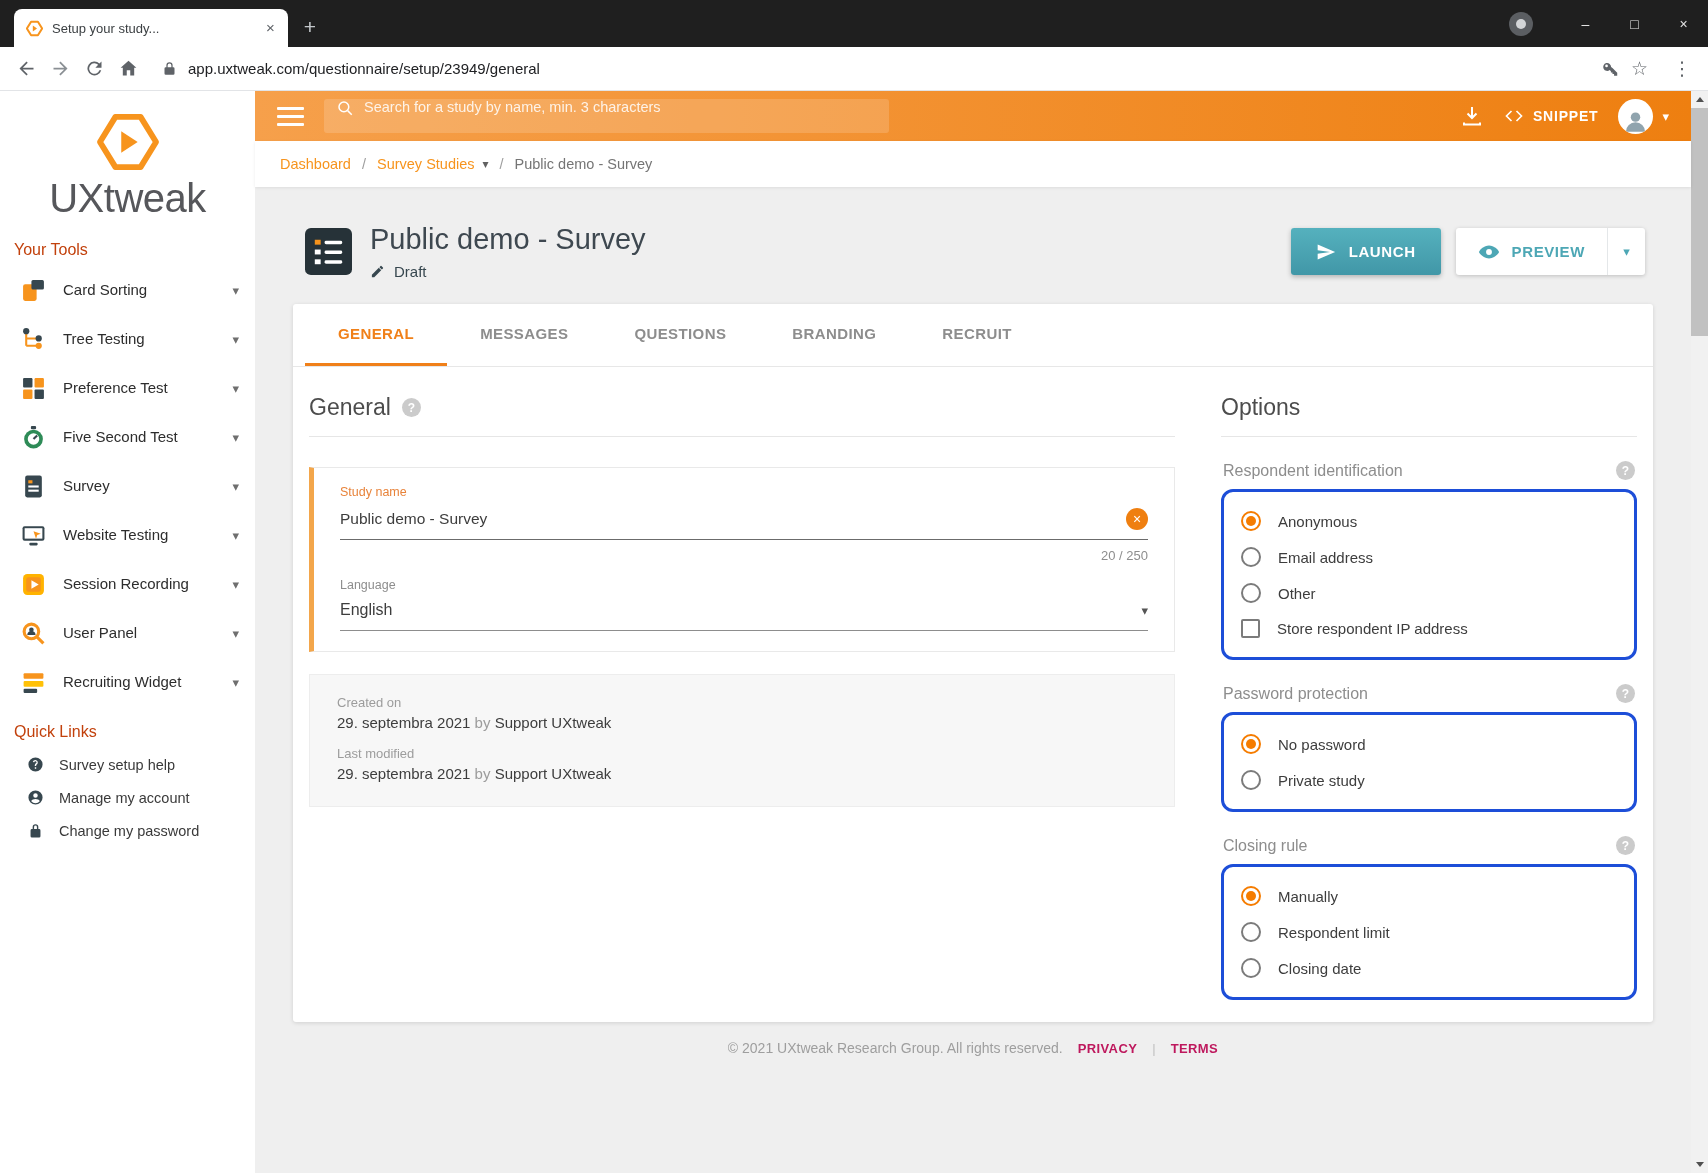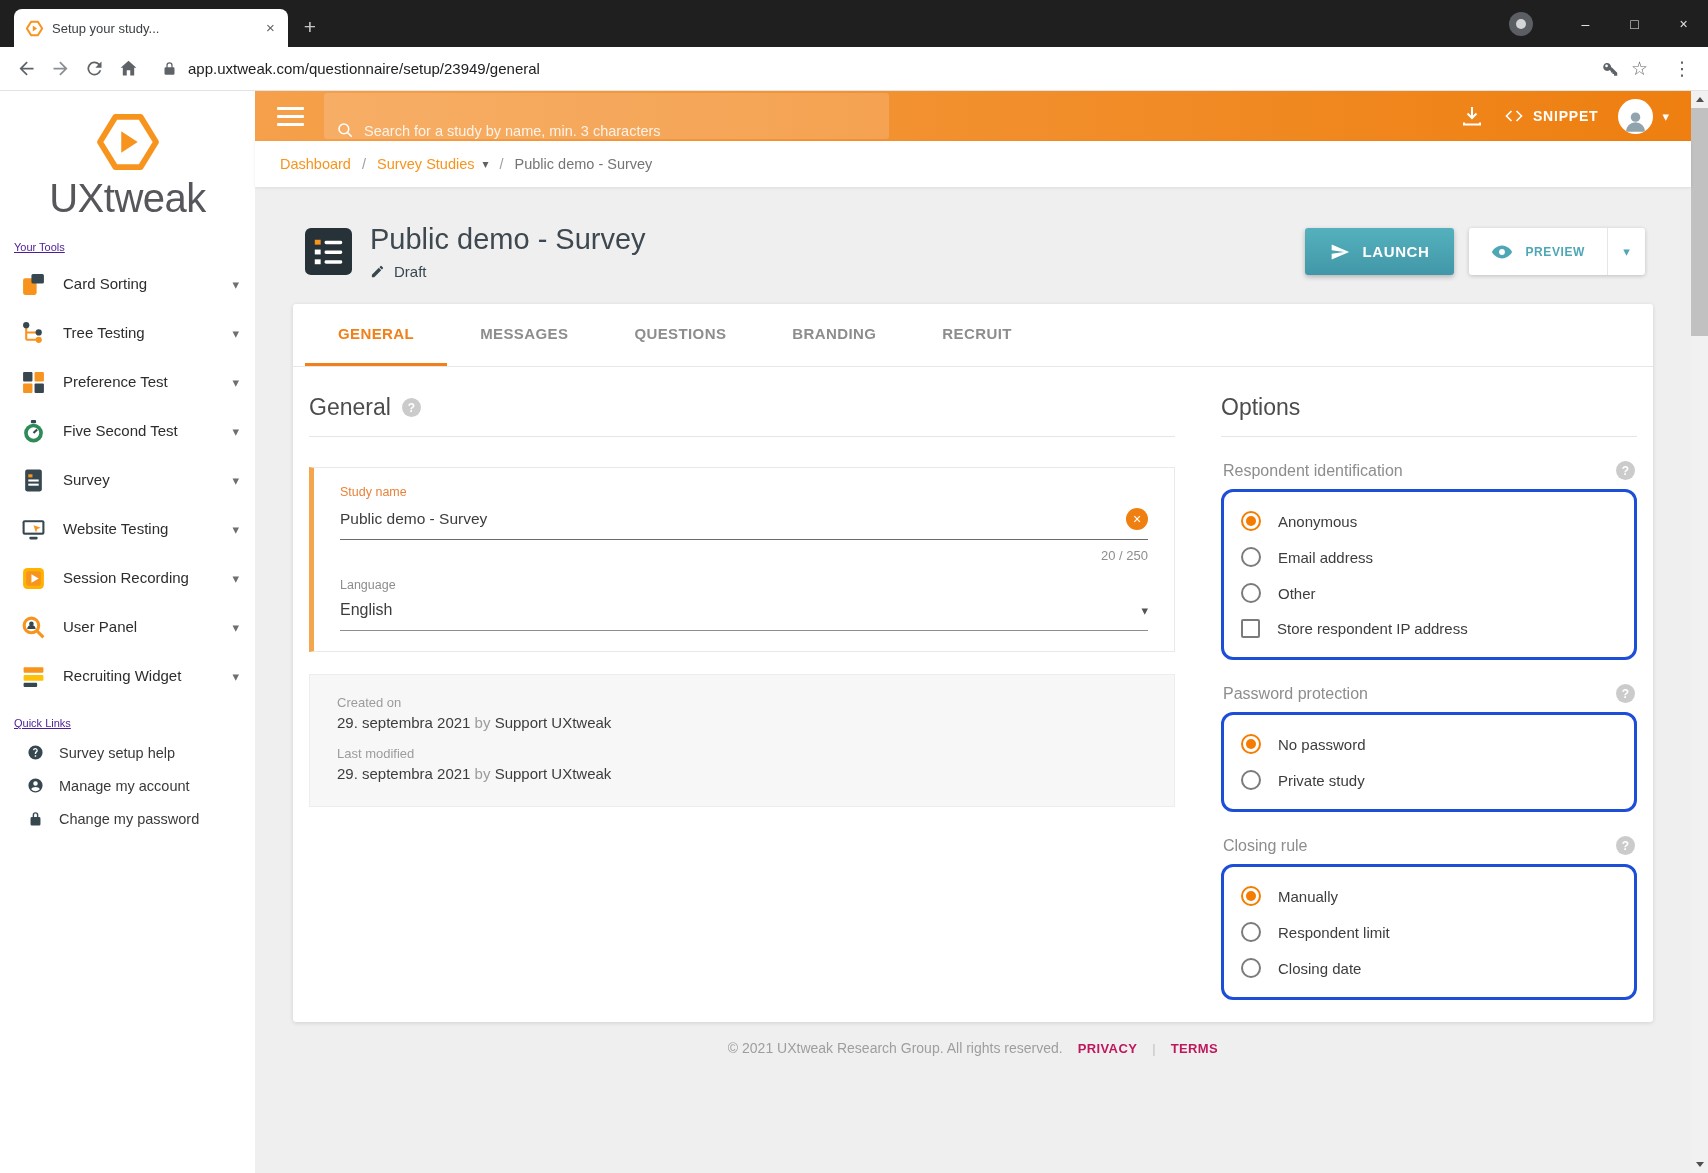--- a/index.html
+++ b/index.html
@@ -31,36 +31,36 @@
   .star-icon { color:#5f6368; font-size:19px; cursor:pointer; }
   .menu-dots { color:#5f6368; font-size:19px; width:28px; text-align:center; cursor:pointer; }
 
   
   .app { flex:1; display:flex; min-height:0; }
 
   
   .sidebar { width:255px; background:#fff; flex:none; overflow:hidden; }
   .logo-wrap { display:flex; flex-direction:column; align-items:center; padding:22px 0 4px; cursor:pointer; }
   .logo-text { font-size:40px; color:#56575b; letter-spacing:-0.5px; margin-top:1px; font-weight:500; }
-  .side-label { font-size:11px; color:#4c1d95; padding:16px 14px 7px;text-decoration:underline; }
+  .side-label { font-size:16px; color:#c2410c; padding:16px 14px 7px; }
   .tool-item { display:flex; align-items:center; gap:17px; padding:12px 16px 12px 21px; cursor:pointer; }
   .tool-icon svg { width:25px; height:25px; display:block; }
   .tool-label { font-size:15px; color:#2d2d2d; flex:1; line-height:1.25; }
   .tool-caret { color:#6f6f6f; font-size:13px; }
   .quick-item { display:flex; align-items:center; gap:15px; padding:8px 16px 8px 27px; cursor:pointer; }
   .quick-icon svg { width:17px; height:17px; display:block; }
   .quick-label { font-size:14.5px; color:#3a3a3a; }
 
   
   .main { flex:1; display:flex; flex-direction:column; min-width:0; }
 
   .topbar { height:50px; background:linear-gradient(90deg,#f6a04b 0%,#ee7f10 100%); display:flex; align-items:center; padding:0 22px; gap:20px; flex:none; }
   .hamburger { width:27px; display:flex; flex-direction:column; gap:5px; cursor:pointer; }
   .hamburger span { height:3px; background:#fff; border-radius:1px; }
-  .searchbox { width:565px; height:46px; background:rgba(255,255,255,0.16); border-radius:3px; display:flex; align-items:flex-end; gap:10px; padding:0 12px; }
+  .searchbox { width:565px; height:34px; background:rgba(255,255,255,0.16); border-radius:3px; display:flex; align-items:flex-start; gap:10px; padding:0 12px; }
   .search-icon svg { width:18px; height:18px; display:block; }
   .searchbox input { flex:1; background:transparent; border:none; outline:none; color:#fff; font-size:14.5px; font-family:inherit; }
   .searchbox input::placeholder { color:rgba(255,255,255,0.85); }
   .top-spacer { flex:1; }
   .dl-icon { cursor:pointer; } .dl-icon svg { width:24px; height:24px; display:block; }
   .snippet { display:flex; align-items:center; gap:9px; color:#fff; cursor:pointer; }
   .snippet svg { width:20px; height:20px; display:block; }
   .snippet-label { font-size:14px; font-weight:700; letter-spacing:0.8px; }
   .avatar-wrap { display:flex; align-items:center; gap:9px; cursor:pointer; }
   .avatar { width:35px; height:35px; border-radius:50%; background:#fff; display:flex; align-items:flex-end; justify-content:center; overflow:hidden; }
@@ -79,21 +79,21 @@
   .ph-icon svg { width:47px; height:47px; display:block; }
   .ph-text { margin-left:18px; }
   .ph-title { font-size:29px; color:#3e4850; font-weight:400; }
   .ph-status { display:flex; align-items:center; gap:9px; margin-top:7px; cursor:pointer; }
   .ph-status svg { width:15px; height:15px; display:block; }
   .ph-status-label { font-size:15px; color:#37474f; }
   .ph-spacer { flex:1; }
   .launch-btn { height:47px; padding:0 25px; border:none; border-radius:3px; background:linear-gradient(180deg,#55b1be,#4197a7); color:#fff; font-size:15px; font-weight:700; letter-spacing:0.6px; display:flex; align-items:center; gap:13px; box-shadow:0 2px 5px rgba(0,0,0,0.25); font-family:inherit; cursor:pointer; }
   .launch-btn svg { width:20px; height:20px; display:block; }
   .preview-btn { height:47px; margin-left:15px; background:#fff; border-radius:3px; display:flex; box-shadow:0 1px 4px rgba(0,0,0,0.2); overflow:hidden; }
-  .preview-main { display:flex; align-items:center; gap:12px; padding:0 22px; color:#4da7b5; font-size:12px; font-weight:700; letter-spacing:0.6px; cursor:pointer; }
+  .preview-main { display:flex; align-items:center; gap:12px; padding:0 22px; color:#4da7b5; font-size:15px; font-weight:700; letter-spacing:0.6px; cursor:pointer; }
   .preview-main svg { width:22px; height:22px; display:block; }
   .preview-caret { width:38px; border-left:1px solid #e4e7e9; display:flex; align-items:center; justify-content:center; color:#4da7b5; font-size:13px; cursor:pointer; }
 
   .card { background:#fff; border-radius:3px; box-shadow:0 1px 4px rgba(0,0,0,0.13); height:718px; display:flex; flex-direction:column; flex:none; }
   .tabbar { height:63px; border-bottom:1px solid #e7e7e7; display:flex; padding:0 12px; flex:none; }
   .tabitem { padding:0 33px; display:flex; align-items:center; font-size:15px; font-weight:700; letter-spacing:0.4px; color:#8d8d8d; border-bottom:3px solid transparent; cursor:pointer; }
   .tabitem.active { color:#f08019; border-bottom-color:#f08019; }
   .card-body { flex:1; display:flex; padding-left:16px; min-height:0; }
   .col-left { flex:1; padding:27px 46px 0 0; min-width:0; }
   .col-right { width:432px; padding:27px 16px 0 0; flex:none; }

